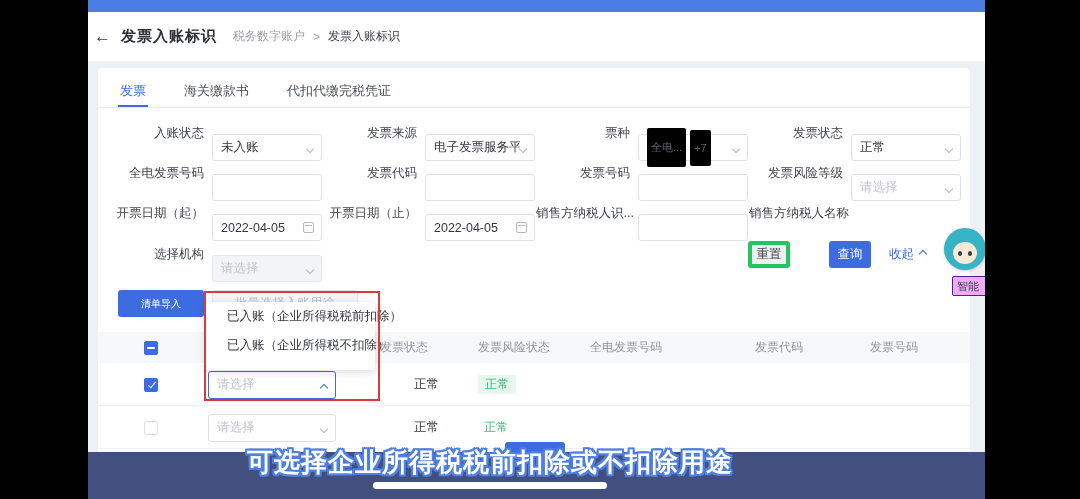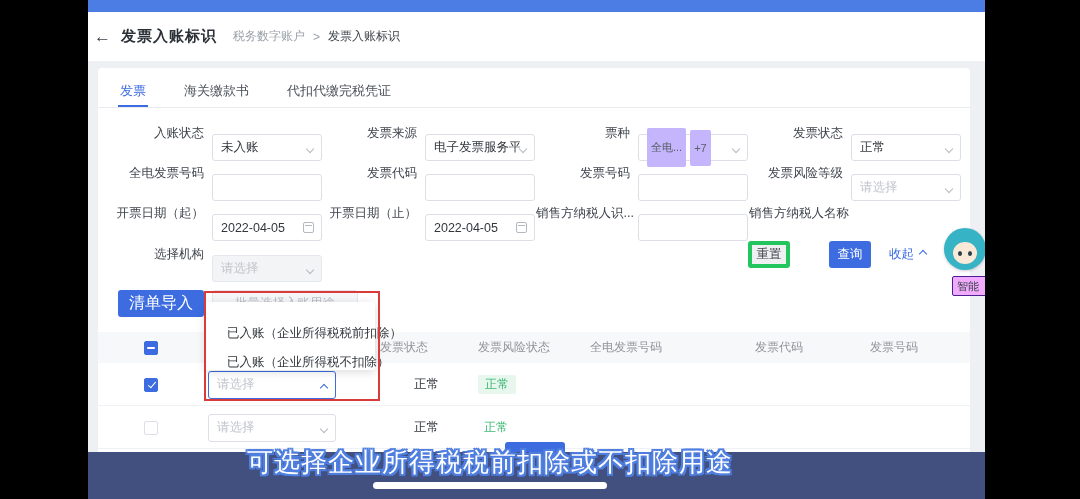--- a/index.html
+++ b/index.html
@@ -35,32 +35,32 @@
   .fbox { position:relative; width:110px; height:27px; border:1px solid #dcdfe6; border-radius:3px; background:#fff; display:flex; align-items:center; padding:0 18px 0 8px; font-size:12.5px; color:#33373d;margin-top:28px; }
   .fbox .ph { color:#c0c4cc; }
   .fbox.disabled { background:#f3f4f6; border-color:#e4e7ed; }
   .fbox input { border:none; outline:none; width:100%; font-size:12.5px; color:#33373d; background:transparent; font-family:inherit; }
   .fbox input::placeholder { color:#c0c4cc; }
   .chev { position:absolute; right:8px; top:11px; width:6px; height:6px; border-right:1.4px solid #b4b8bf; border-bottom:1.4px solid #b4b8bf; transform:rotate(45deg); }
   .chev.up { transform:rotate(-135deg); top:13px; }
   .chev.blue { border-color:#3c6ce0; }
   .cal-ic { position:absolute; right:7px; top:7px; width:11px; height:11px; border:1.3px solid #b4b8bf; border-radius:2px; }
   .cal-ic:before { content:""; position:absolute; left:1px; right:1px; top:2px; border-top:1.3px solid #b4b8bf; }
-  .tag { background:#c4b5fd; color:#5a6068; font-size:11px; border-radius:2px; padding:12px 4px; margin-right:4px; white-space:nowrap; max-width:44px; overflow:hidden; }
+  .tag { background:#000000; color:#5a6068; font-size:11px; border-radius:2px; padding:12px 4px; margin-right:4px; white-space:nowrap; max-width:44px; overflow:hidden; }
 
   .frow4 { display:flex; align-items:center; height:28px; margin-top:2px; }
   .rightbtns { margin-left:auto; display:flex; align-items:center; margin-right:36px; }
   .btn { height:27px; border-radius:3px; font-size:12.5px; display:inline-flex; align-items:center; justify-content:center; cursor:pointer; }
   .btn-reset { width:42px; background:#eef0f2; color:#3f444c; border:4px solid #22c55e; margin-right:12px; }
   .btn-query { width:42px; background:#3c6ce0; color:#fff; margin-right:18px;margin-left:27px; }
   .collapse { color:#3c6ce0; font-size:12.5px; display:flex; align-items:center; gap:6px; cursor:pointer; }
   .collapse .chev { position:static; border-color:#3c6ce0; }
 
   
-  .btn-import { position:absolute; left:20px; top:222px; width:86px; height:27px; background:#3c6ce0; color:#fff; font-size:16px; border-radius:3px; display:flex; align-items:center; justify-content:center; cursor:pointer; }
+  .btn-import { position:absolute; left:20px; top:222px; width:86px; height:27px; background:#3c6ce0; color:#fff; font-size:10px; border-radius:3px; display:flex; align-items:center; justify-content:center; cursor:pointer; }
   .btn-batch { position:absolute; left:114px; top:222px; width:146px; height:27px; background:#f5f6f8; color:#b9bec6; border:1px solid #e4e7ed; font-size:12.5px; border-radius:3px; display:flex; align-items:center; justify-content:center; white-space:nowrap; overflow:hidden; }
 
   
   .thead { position:absolute; left:0; top:264px; right:0; height:31px; background:#f7f8fa; display:flex; align-items:center; font-size:12px; color:#909399; }
   .trow { position:absolute; left:0; right:0; height:42px; display:flex; align-items:center; font-size:12.5px; color:#33373d; border-bottom:1px solid #f0f1f4; }
   .c1 { width:106px; display:flex; justify-content:center; }
   .c2 { width:172px; padding-left:4px; }
   .c3 { width:100px; padding-left:4px; }
   .c4 { width:112px; padding-left:2px; }
   .c5 { width:165px; padding-left:2px; }
@@ -73,35 +73,35 @@
   .cb.chk:before { content:""; position:absolute; left:4.5px; top:1.5px; width:3px; height:7px; border:solid #fff; border-width:0 1.6px 1.6px 0; transform:rotate(40deg); }
   .row-select { position:relative; width:128px; height:28px; border:1px solid #dcdfe6; border-radius:3px; background:#fff; display:flex; align-items:center; padding:0 20px 0 8px; font-size:12.5px; }
   .row-select .ph { color:#c0c4cc; }
   .row-select.focused { border-color:#3c6ce0; }
   .v-status { padding-left:38px; }
   .badge-ok { display:inline-block; background:#e8f7ee; color:#3db873; font-size:12px; padding:1px 7px; border-radius:2px; }
   .txt-ok { color:#3db873; font-size:12px; padding-left:6px; }
   .redacted { width:128px; height:16px; border-radius:2px; background:repeating-linear-gradient(90deg,#cdced0 0 5px,#bfc1c4 5px 10px); opacity:.85; }
 
   
-  .dd-panel { position:absolute; left:107px; top:234px; width:170px; height:68px; background:#fff; border-radius:3px; box-shadow:0 2px 10px rgba(0,0,0,.14); z-index:6; padding-top:17px; }
+  .dd-panel { position:absolute; left:107px; top:234px; width:170px; height:68px; background:#fff; border-radius:3px; box-shadow:0 2px 10px rgba(0,0,0,.14); z-index:6; padding-top:0; }
   .dd-opt { height:29px; line-height:29px; padding-left:22px; font-size:12.5px; color:#33373d; white-space:nowrap; cursor:pointer; }
   .red-rect { position:absolute; left:106px; top:223px; width:176px; height:110px; border:2px solid #d93a3a; z-index:7; pointer-events:none; }
   .hidden-confirm { position:absolute; left:407px; top:374px; width:60px; height:24px; background:#3c6ce0; border-radius:3px; z-index:1; }
 
   
   .mascot { position:absolute; left:856px; top:228px; width:46px; height:76px; z-index:8; }
   .m-head { position:relative; width:42px; height:42px; border-radius:50%; background:#37b3c6; overflow:hidden; box-shadow:0 1px 3px rgba(0,0,0,.2); }
   .m-face { position:absolute; left:9px; top:14px; width:24px; height:22px; border-radius:50%; background:#fbe9d8; }
   .m-eye { position:absolute; top:9px; width:4px; height:5px; border-radius:50%; background:#27424a; }
   .m-label { position:absolute; left:8px; top:48px; width:38px; height:20px; background:#f0abfc; border:1px solid #4c1d95; border-radius:2px; font-size:11px; color:#3f444c; display:flex; align-items:center; padding-left:4px; overflow:hidden; white-space:nowrap; }
 
   
   .subtitle-bar { position:absolute; left:0; right:0; top:452px; height:47px; background:#42507f; z-index:10; }
-  .subtitle { position:absolute; left:0; top:-7px; width:804px; text-align:center; font-size:26px; font-weight:normal; color:#fff; letter-spacing:1px;
+  .subtitle { position:absolute; left:0; top:-7px; width:804px; text-align:center; font-size:26px; font-weight:bold; color:#fff; letter-spacing:1px;
       text-shadow:-2px -2px 0 #4f7fe0, 2px -2px 0 #4f7fe0, -2px 2px 0 #4f7fe0, 2px 2px 0 #4f7fe0, 0 -2px 0 #4f7fe0, 0 2px 0 #4f7fe0, -2px 0 0 #4f7fe0, 2px 0 0 #4f7fe0; }
   .progress { position:absolute; left:285px; top:30px; width:234px; height:7px; border-radius:4px; background:#fff; }
 </style>
 </head>
 <body>
 
 <div class="screen">
 
   <div class="content">
     <div class="top-strip"></div>

